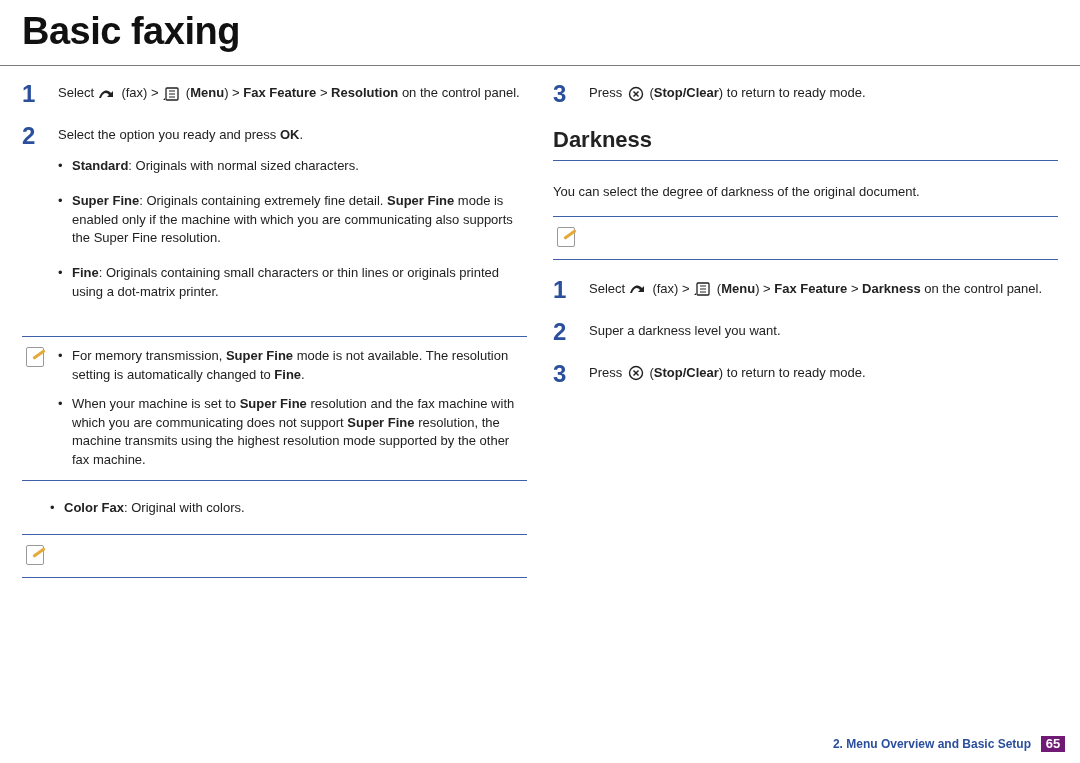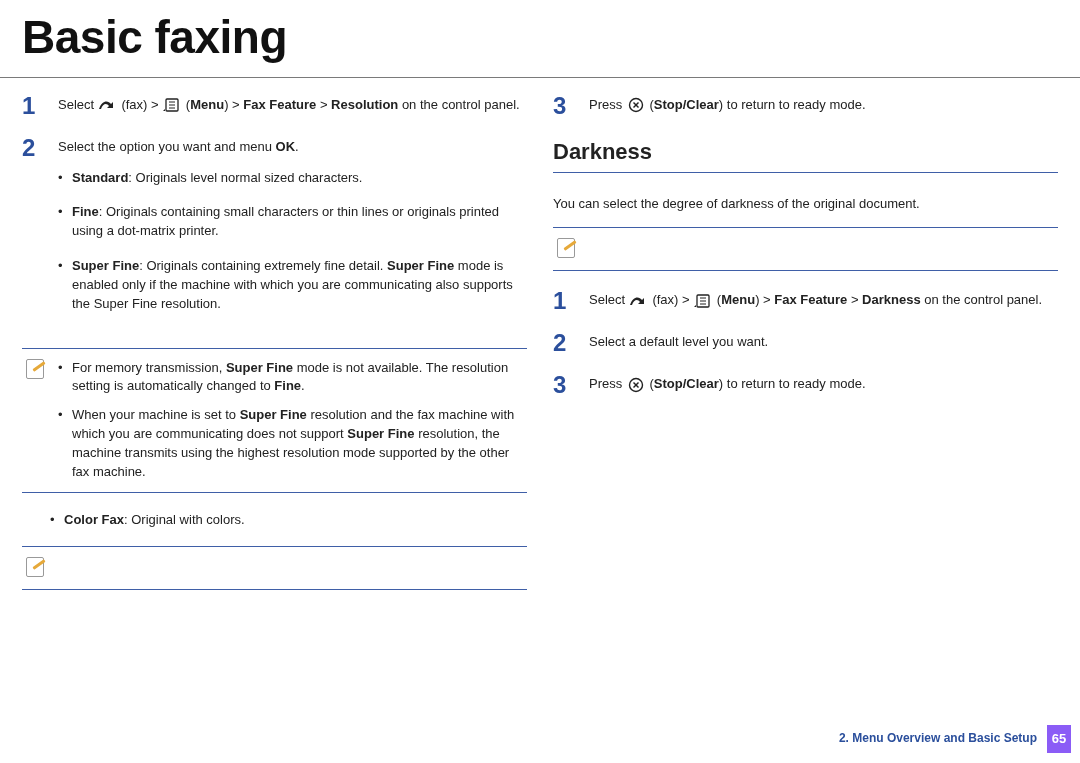--- a/index.html
+++ b/index.html
@@ -7,21 +7,21 @@
     font-family: "Myriad Pro", "Segoe UI", Arial, sans-serif;
     font-size: 13px;
     color: #222;
     width: 1080px;
     height: 763px;
     background: #fff;
     position: relative;
     line-height: 1.45;
   }
   .page-title {
-    font-size: 46px;
+    font-size: 38px;
     font-weight: 700;
     color: #111;
     padding: 4px 22px 6px 22px;
     border-bottom: 1px solid #7a7a7a;
     letter-spacing: -0.5px;
   }
   .columns {
     display: flex;
     padding: 16px 22px 0 22px;
     gap: 26px;
@@ -123,33 +123,33 @@
     font-size: 22px;
     font-weight: 700;
     color: #222;
     margin: 14px 0 4px 0;
     padding-bottom: 4px;
     border-bottom: 1px solid #3f5fa7;
   }
   .footer {
     position: absolute;
     bottom: 10px;
-    right: 9px;
+    right: 15px;
     display: flex;
     align-items: center;
     gap: 10px;
     font-size: 12px;
     font-weight: 700;
     color: #2b4f9c;
   }
   .pagenum {
-    background: #8b5cf6;
+    background: #701a75;
     color: #fff;
     width: 24px;
-    height: 28px;
+    height: 16px;
     display: inline-flex;
     align-items: center;
     justify-content: center;
     font-size: 13px;
     font-weight: 700;
   }
   b { font-weight: 700; }
 </style>
 </head>
 <body>
@@ -179,25 +179,25 @@
               <path d="M2 11 L0 13 L2 13 Z" fill="#222"></path>
             </svg>
         </span>
         <span>(</span><b>Menu</b><span>) &gt; </span><b>Fax Feature</b><span> &gt; </span><b>Resolution</b><span> on the control panel.</span>
       </div>
     </div>
 
     <div class="step">
       <div class="stepnum">2</div>
       <div class="steptext">
-        <span>Select the option you want and menu </span><b>OK</b><span>.</span>
+        <span>Select the option you ready and press </span><b>OK</b><span>.</span>
         <ul class="bullets">
-          <li><b>Standard</b><span>: Originals level normal sized characters.</span></li>
+          <li><b>Standard</b><span>: Originals with normal sized characters.</span></li>
+          <li><b>Super Fine</b><span>: Originals containing extremely fine detail. </span><b>Super Fine</b><span> mode is enabled only if the machine with which you are communicating also supports the Super Fine resolution.</span></li>
           <li><b>Fine</b><span>: Originals containing small characters or thin lines or originals printed using a dot-matrix printer.</span></li>
-          <li><b>Super Fine</b><span>: Originals containing extremely fine detail. </span><b>Super Fine</b><span> mode is enabled only if the machine with which you are communicating also supports the Super Fine resolution.</span></li>
         </ul>
       </div>
     </div>
 
     <div class="notebox">
       <div class="noteicon">
         <div class="sheet"></div>
           <div class="pencil"></div>
       </div>
       <ul class="notebullets">
@@ -267,21 +267,21 @@
               <line x1="6" y1="10" x2="12" y2="10" stroke="#222"></line>
               <path d="M2 11 L0 13 L2 13 Z" fill="#222"></path>
             </svg>
         </span>
         <span>(</span><b>Menu</b><span>) &gt; </span><b>Fax Feature</b><span> &gt; </span><b>Darkness</b><span> on the control panel.</span>
       </div>
     </div>
 
     <div class="step">
       <div class="stepnum">2</div>
-      <div class="steptext">Select a default level you want.</div>
+      <div class="steptext">Super a darkness level you want.</div>
     </div>
 
     <div class="step">
       <div class="stepnum">3</div>
       <div class="steptext">
         <span>Press </span>
         <span class="inline-icon stopclear-icon">
           <svg width="16" height="16" viewBox="0 0 16 16">
               <circle cx="8" cy="8" r="6.5" fill="none" stroke="#222" stroke-width="1.4"></circle>
               <line x1="5.5" y1="5.5" x2="10.5" y2="10.5" stroke="#222" stroke-width="1.4"></line>

